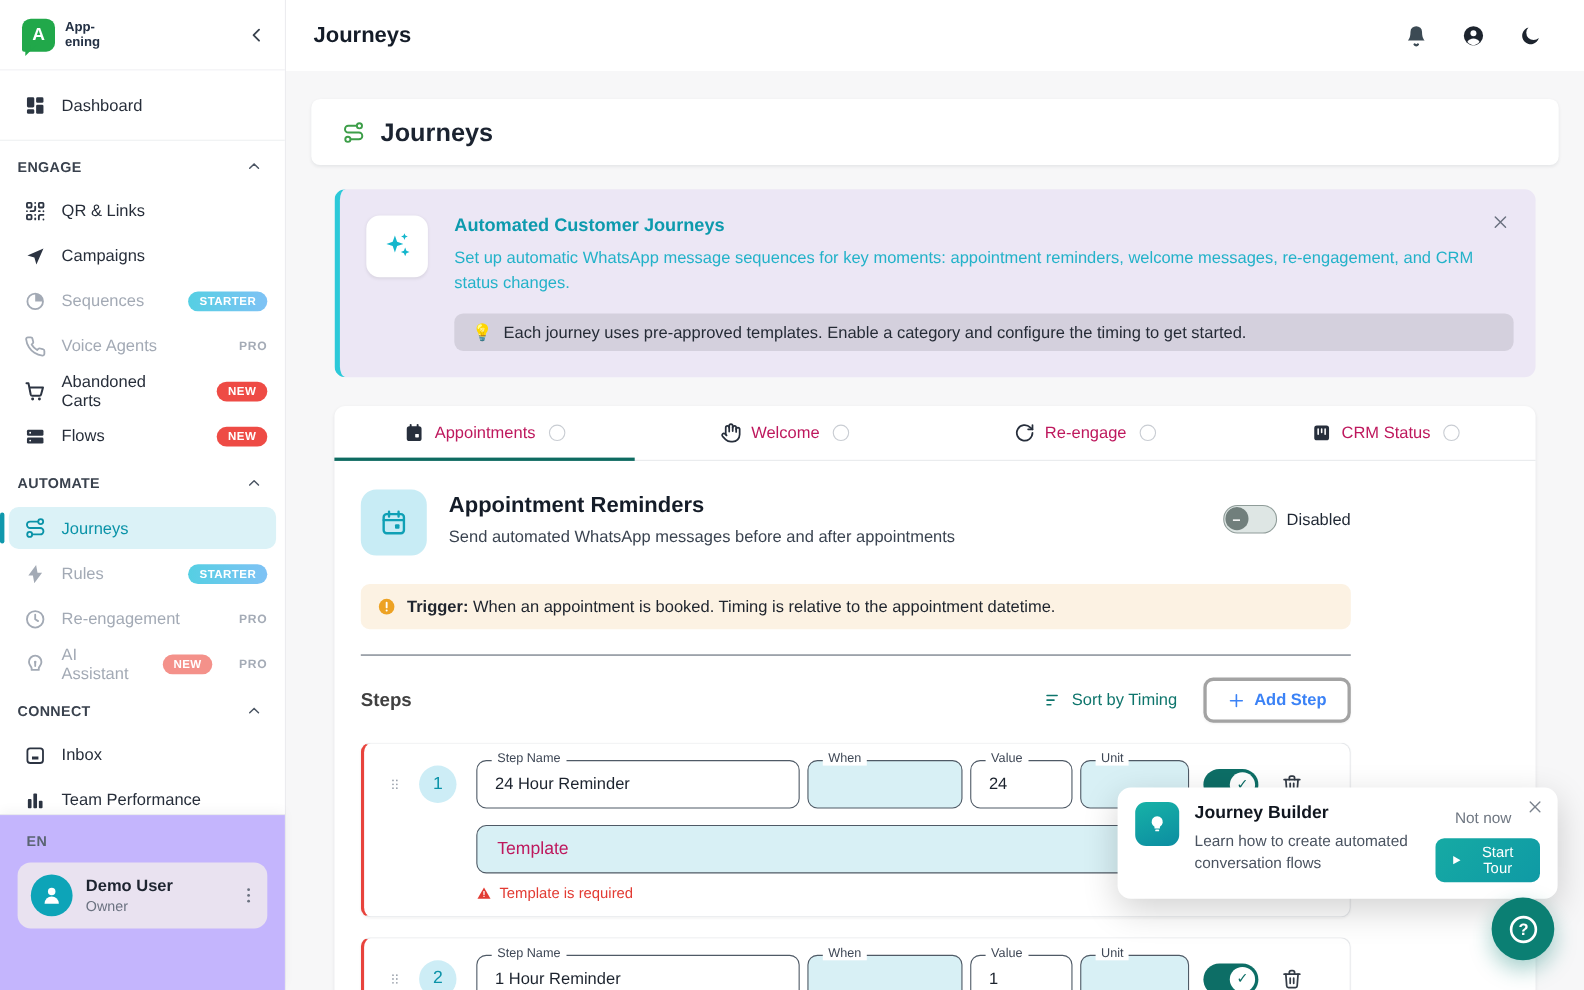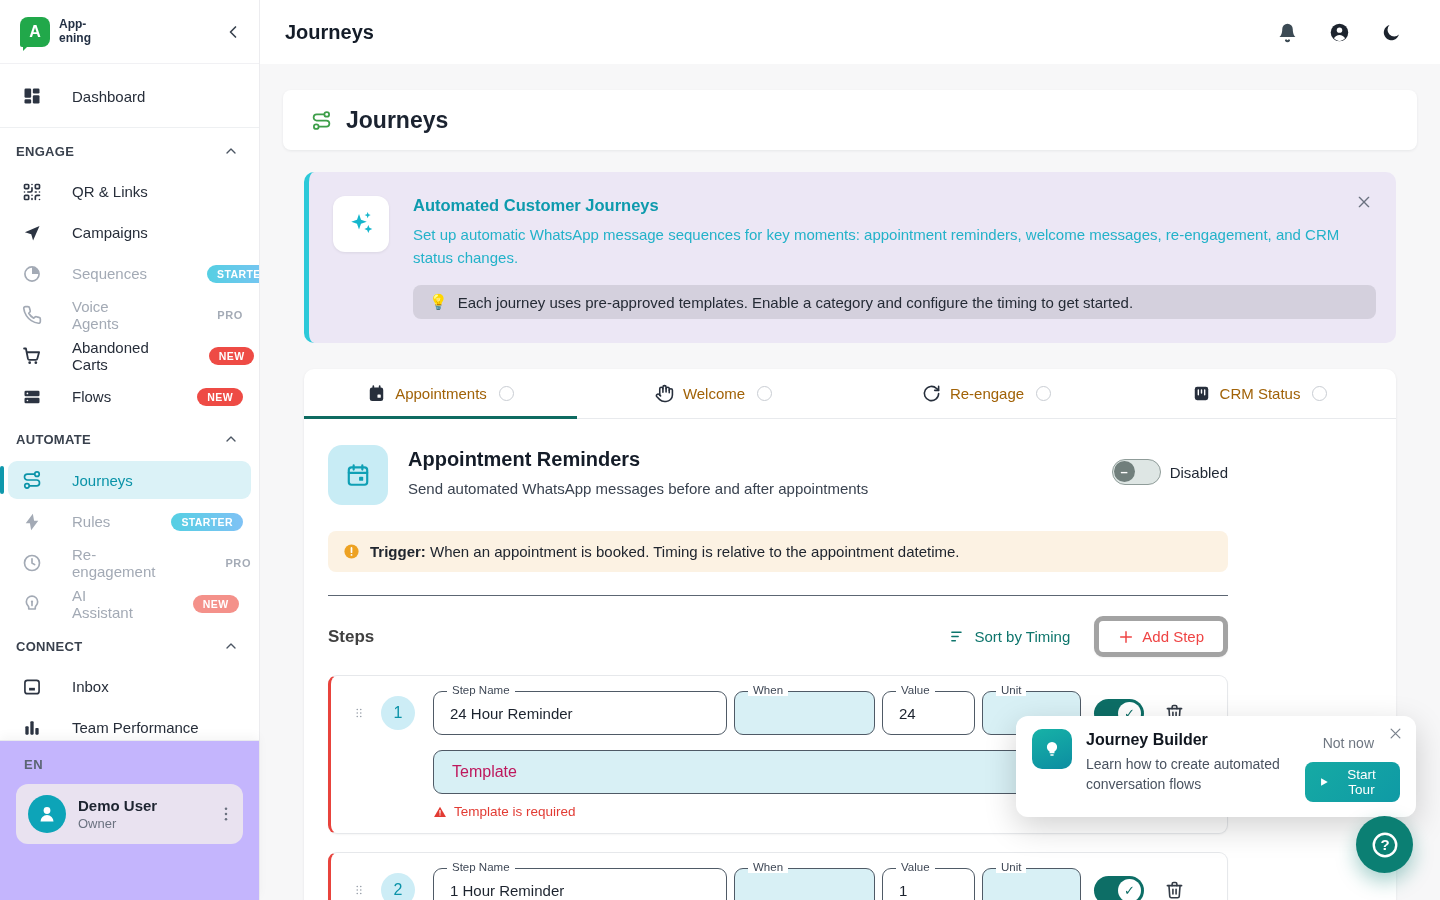--- a/index.html
+++ b/index.html
@@ -9,21 +9,21 @@
   .icon svg { width:100%; height:100%; display:block; }
 
   
   .sidebar { position:fixed; left:0; top:0; width:260px; height:900px; background:#fff; border-right:1px solid #ececef; z-index:10; }
   .sb-header { height:64px; display:flex; align-items:center; padding:0 16px 0 20px; border-bottom:1px solid #f1f1f4; }
   .logo-box { width:30px; height:30px; background:#21a84a; border-radius:8px 8px 8px 2px; color:#fff; font-weight:700; font-size:16px; display:flex; align-items:center; justify-content:center; position:relative; }
   .logo-box::after { content:''; position:absolute; left:3px; bottom:-4px; border:5px solid transparent; border-top-color:#21a84a; border-left-color:#21a84a; }
   .brand-text { margin-left:9px; font-size:12px; font-weight:800; color:#233044; line-height:1.15; }
   .collapse-btn { margin-left:auto; width:20px; height:20px; color:#39424e; cursor:pointer; }
   .sb-nav { position:absolute; top:64px; bottom:132px; left:0; right:0; overflow:hidden; padding-top:8px; }
-  .sb-item { height:41px; display:flex; align-items:center; gap:30px; padding:0 16px 0 22px; font-size:15px; color:#272e3a; cursor:pointer; }
+  .sb-item { height:41px; display:flex; align-items:center; gap:14px; padding:0 16px 0 22px; font-size:15px; color:#272e3a; cursor:pointer; }
   .sb-item.primary { height:48px; }
   .sb-item .icon { width:20px; height:20px; color:#2c3442; }
   .sb-item.muted, .sb-item.muted .icon { color:#a3aab5; }
   .sb-item.active { background:#dbf2f7; border-radius:9px; margin:2px 8px; padding-left:14px; height:38px; color:#0a93a8; position:relative; }
   .sb-item.active .icon { color:#0a93a8; }
   .sb-item.active::before { content:''; position:absolute; left:-8px; top:5px; width:4px; height:28px; border-radius:2px; background:#0f98ac; }
   .sb-divider { border-top:1px solid #eef0f2; margin:7px 0 3px; }
   .sb-section { height:40px; display:flex; align-items:center; justify-content:space-between; padding:0 20px 0 16px; font-size:13px; font-weight:700; color:#39414d; letter-spacing:.3px; margin-top:2px; cursor:pointer; }
   .sb-section .icon { width:16px; height:16px; color:#4b5563; }
   .spacer { flex:1; }
@@ -59,21 +59,21 @@
   .promo-icon-box { width:56px; height:56px; background:#fff; border-radius:12px; display:flex; align-items:center; justify-content:center; box-shadow:0 1px 3px rgba(0,0,0,.08); flex-shrink:0; }
   .promo-icon-box .icon { width:32px; height:32px; color:#14b6cc; }
   .promo-main { flex:1; }
   .promo-title { font-size:16.5px; font-weight:700; color:#0d9aad; margin-bottom:9px; }
   .promo-desc { font-size:15px; color:#23b2c9; line-height:1.5; max-width:985px; }
   .promo-note { margin-top:16px; background:#d4d0dd; border-radius:8px; padding:8px 16px; font-size:15px; color:#252b36; display:flex; align-items:center; gap:10px; }
   .promo-close { position:absolute; top:22px; right:24px; width:16px; height:16px; color:#6b7280; cursor:pointer; }
 
   .journey-card { background:#fff; border-radius:10px 10px 0 0; box-shadow:0 1px 3px rgba(16,24,40,.08); min-height:560px; }
   .tabs { display:flex; border-bottom:1px solid #e8eaed; }
-  .tab { flex:1; height:49px; display:flex; align-items:center; justify-content:center; gap:9px; font-size:15px; color:#a16207; position:relative; cursor:pointer; }
+  .tab { flex:1; height:49px; display:flex; align-items:center; justify-content:center; gap:9px; font-size:15px; color:#be185d; position:relative; cursor:pointer; }
   .tab .icon { width:19px; height:19px; color:#272f3c; }
   .tab-radio { width:15px; height:15px; border:1.5px solid #c9cdd3; border-radius:50%; margin-left:3px; }
   .tab.active::after { content:''; position:absolute; left:0; right:0; bottom:-1px; height:3px; background:#0e6b61; }
 
   .panel { padding:26px 0 40px 24px; width:924px; }
   .ph-row { display:flex; align-items:flex-start; }
   .ph-icon { width:60px; height:60px; border-radius:14px; background:#c8ecf5; display:flex; align-items:center; justify-content:center; color:#0fa0b5; flex-shrink:0; }
   .ph-icon .icon { width:26px; height:26px; }
   .ph-text { margin-left:20px; flex:1; }
   .ph-title { font-size:20px; font-weight:700; color:#141c28; margin-top:3px; }
@@ -87,21 +87,21 @@
   .toggle-label { font-size:15px; color:#1f2733; }
 
   .trigger { margin-top:26px; height:41px; background:#fcf2e3; border-radius:8px; display:flex; align-items:center; gap:10px; padding:0 15px; font-size:15px; color:#20262f; width:900px; }
   .trigger .icon { width:17px; height:17px; }
   .trigger b { font-weight:700; }
   .hr { margin-top:23px; border-top:1.2px solid #5c6673; width:900px; }
   .steps-head { margin-top:20px; display:flex; align-items:center; width:900px; }
   .steps-title { font-size:17px; font-weight:700; color:#404040; flex:1; }
   .sort-btn { display:flex; gap:8px; color:#0e756c; font-size:15px; font-weight:500; align-items:center; margin-right:24px; cursor:pointer; }
   .sort-btn .icon { width:17px; height:17px; }
-  .add-btn { height:41px; padding:0 19px; background:#fff; border:5px solid #a3a3a3; border-radius:9px; display:flex; align-items:center; gap:8px; font-size:15px; font-weight:400; color:#ef4444; box-shadow:0 1px 2px rgba(0,0,0,.05); cursor:pointer; }
+  .add-btn { height:41px; padding:0 19px; background:#fff; border:3px solid #a3a3a3; border-radius:9px; display:flex; align-items:center; gap:8px; font-size:15px; font-weight:700; color:#3b82f6; box-shadow:0 1px 2px rgba(0,0,0,.05); cursor:pointer; }
   .add-btn .icon { width:16px; height:16px; }
 
   .step-card { margin-top:18px; background:#fff; border:1px solid #e6e8eb; border-left:3.5px solid #e8433c; border-radius:9px; padding:15px 16px 14px 14px; width:900px; box-shadow:0 1px 2px rgba(0,0,0,.04); }
   .step-row { display:flex; align-items:center; }
   .grip { width:12px; height:20px; color:#9aa1ab; margin:0 16px 0 8px; cursor:grab; }
   .step-num { width:34px; height:34px; border-radius:50%; background:#cdedf6; color:#0b93a8; font-size:16px; font-weight:500; display:flex; align-items:center; justify-content:center; margin-right:18px; flex-shrink:0; }
   .field { position:relative; height:44px; border:1.5px solid #4f5a66; border-radius:9px; background:#fff; }
   .field.cyan { background:#d8f0f5; }
   .flabel { position:absolute; top:-8px; left:13px; background:#fff; padding:0 5px; font-size:11.5px; color:#3f4856; white-space:nowrap; }
   .fval { position:absolute; left:16px; top:50%; transform:translateY(-50%); font-size:15px; color:#1c232e; white-space:nowrap; }

